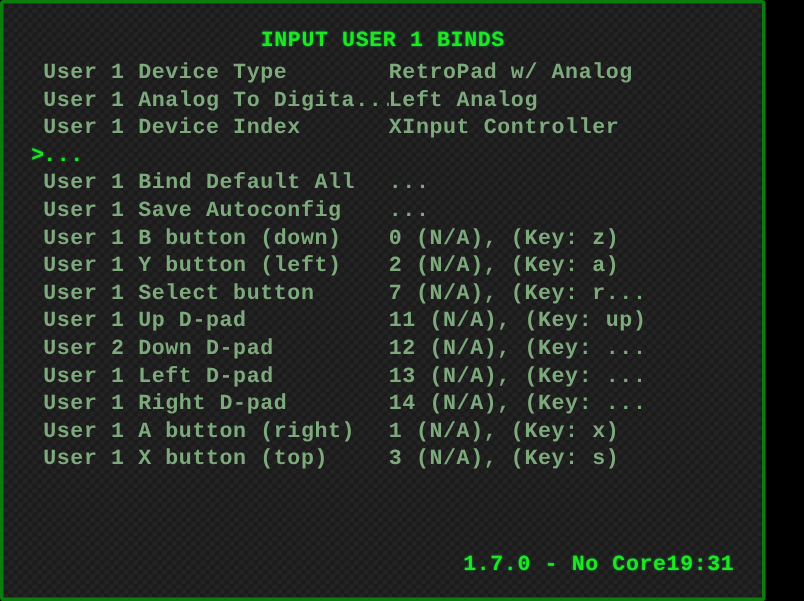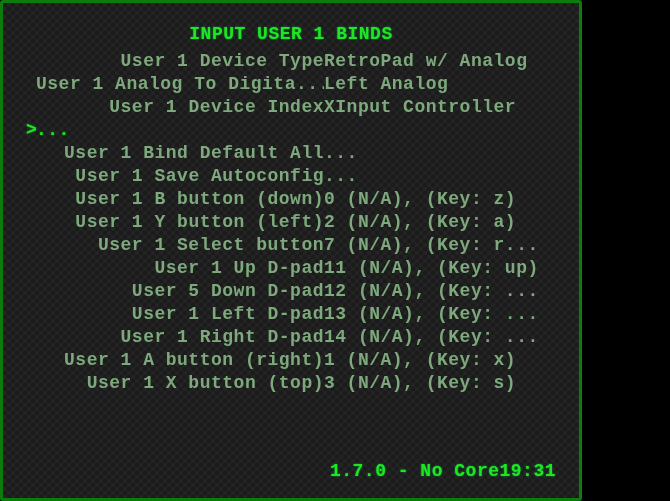--- a/index.html
+++ b/index.html
@@ -8,21 +8,21 @@
     width:670px;height:501px;
     overflow:hidden;
     font-family:"Courier New",Courier,monospace;
     font-size:18px;
     line-height:23px;
     letter-spacing:0.5px;
     font-weight:bold;
   }
   .screen{
     position:relative;
-    width:582px;height:501px;
+    width:638px;height:501px;
     padding:20px 23px 15px 23px;
     background-image:
       linear-gradient(45deg,rgba(45,45,45,0.45) 25%,transparent 25%,transparent 75%,rgba(45,45,45,0.45) 75%),
       linear-gradient(45deg,rgba(45,45,45,0.45) 25%,transparent 25%,transparent 75%,rgba(45,45,45,0.45) 75%);
     background-color:#1b1b1b;
     background-size:8px 8px;
     background-position:0 0,4px 4px;
     border:3px solid #0b7c0e;
     border-radius:3px;
   }
@@ -38,21 +38,20 @@
     white-space:pre;
   }
   .row .caret{
     width:10px;
     display:inline-block;
     color:#1fe61f;
   }
   .row .label{
     flex:0 0 288px;
     overflow:hidden;
-    text-align:right;
   }
   .row .value{
     flex:1;
     overflow:hidden;
   }
   .row.selected .caret,
   .row.selected .label,
   .row.selected .value{
     color:#1fe61f;
     text-shadow:0 0 2px #0a4;
@@ -77,21 +76,21 @@
       <div class="row"><span class="caret"> </span><span class="label">User 1 Device Type</span><span class="value">RetroPad w/ Analog</span></div>
       <div class="row"><span class="caret"> </span><span class="label">User 1 Analog To Digita...</span><span class="value">Left Analog</span></div>
       <div class="row"><span class="caret"> </span><span class="label">User 1 Device Index</span><span class="value">XInput Controller</span></div>
       <div class="row selected"><span class="caret">&gt;</span><span class="value">...</span></div>
       <div class="row"><span class="caret"> </span><span class="label">User 1 Bind Default All</span><span class="value">...</span></div>
       <div class="row"><span class="caret"> </span><span class="label">User 1 Save Autoconfig</span><span class="value">...</span></div>
       <div class="row"><span class="caret"> </span><span class="label">User 1 B button (down)</span><span class="value">0 (N/A), (Key: z)</span></div>
       <div class="row"><span class="caret"> </span><span class="label">User 1 Y button (left)</span><span class="value">2 (N/A), (Key: a)</span></div>
       <div class="row"><span class="caret"> </span><span class="label">User 1 Select button</span><span class="value">7 (N/A), (Key: r...</span></div>
       <div class="row"><span class="caret"> </span><span class="label">User 1 Up D-pad</span><span class="value">11 (N/A), (Key: up)</span></div>
-      <div class="row"><span class="caret"> </span><span class="label">User 5 Down D-pad</span><span class="value">12 (N/A), (Key: ...</span></div>
+      <div class="row"><span class="caret"> </span><span class="label">User 2 Down D-pad</span><span class="value">12 (N/A), (Key: ...</span></div>
       <div class="row"><span class="caret"> </span><span class="label">User 1 Left D-pad</span><span class="value">13 (N/A), (Key: ...</span></div>
       <div class="row"><span class="caret"> </span><span class="label">User 1 Right D-pad</span><span class="value">14 (N/A), (Key: ...</span></div>
       <div class="row"><span class="caret"> </span><span class="label">User 1 A button (right)</span><span class="value">1 (N/A), (Key: x)</span></div>
       <div class="row"><span class="caret"> </span><span class="label">User 1 X button (top)</span><span class="value">3 (N/A), (Key: s)</span></div>
     </div>
   <div class="footer">
     <span>1.7.0 - No Core</span>
     <span>19:31</span>
   </div>
 </div>

